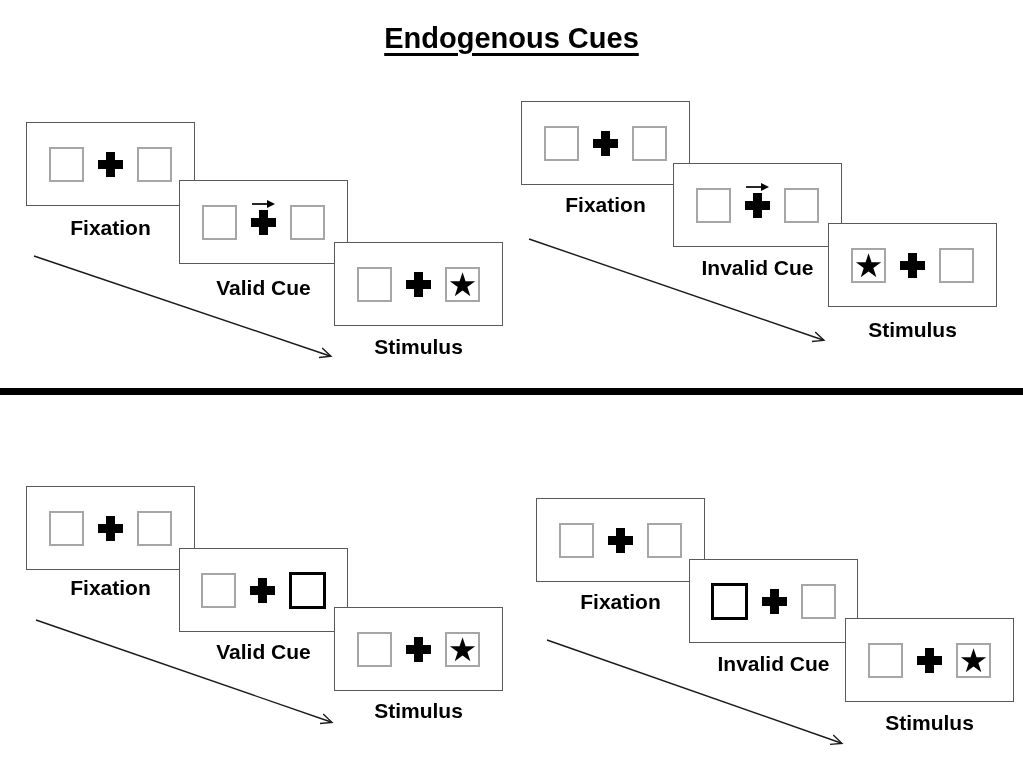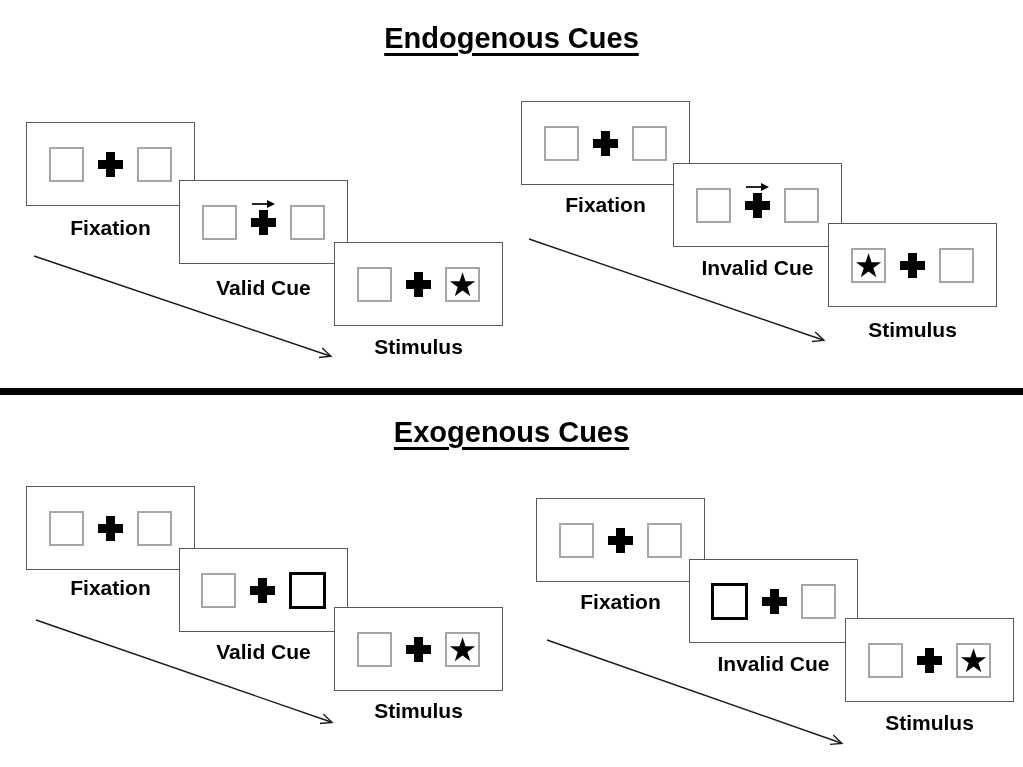--- a/index.html
+++ b/index.html
@@ -37,21 +37,20 @@
     font-size:21px;font-weight:bold;line-height:22px;z-index:2;
   }
   .arrows-layer{position:absolute;left:0;top:0;z-index:1;pointer-events:none;}
 </style>
 </head>
 <body>
 
 <div class="stage">
 
   <div class="section-title" style="top:22px;">Endogenous Cues</div>
-  <div class="section-title" style="top:416px;">Exogenous Cues</div>
 
   <div class="divider"></div>
 
   <svg class="arrows-layer" width="1023" height="767" viewBox="0 0 1023 767">
     <defs>
       <marker id="ah" markerWidth="14" markerHeight="14" refX="10" refY="6" orient="auto" markerUnits="userSpaceOnUse">
         <path d="M0,1 L11,6 L0,11" fill="none" stroke="#1a1a1a" stroke-width="1.4"></path>
       </marker>
     </defs>
     <line x1="34" y1="256" x2="330" y2="356" stroke="#1a1a1a" stroke-width="1.4" marker-end="url(#ah)"></line>

